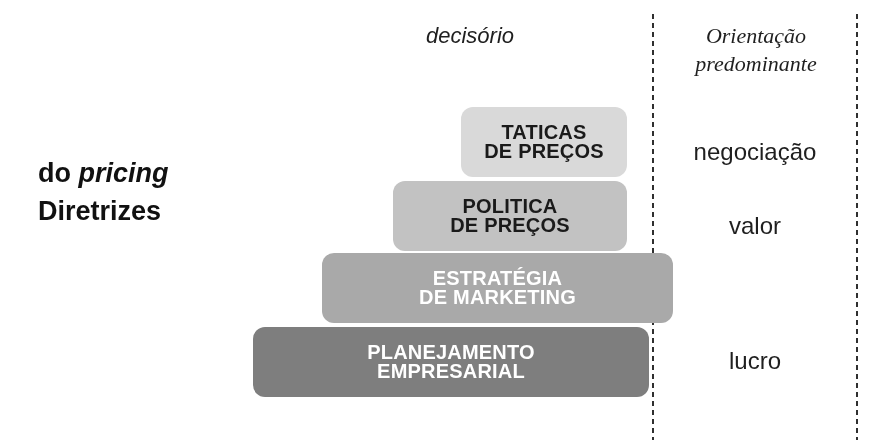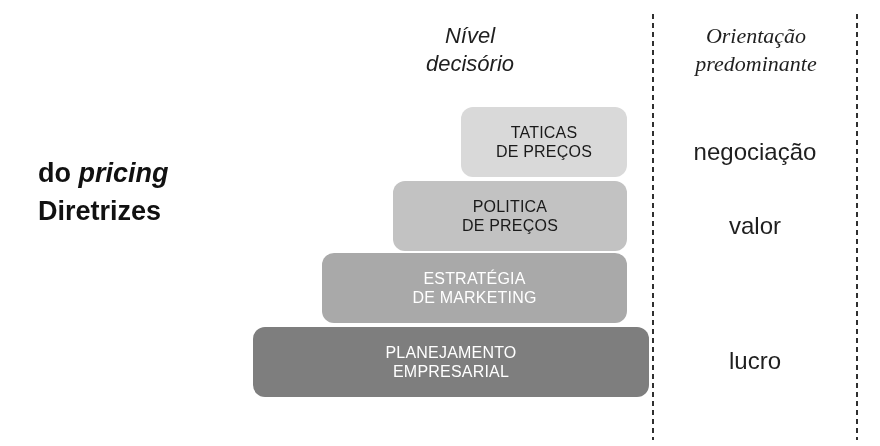--- a/index.html
+++ b/index.html
@@ -58,25 +58,25 @@
   .level-box {
     position: absolute;
     height: 70px;
     border-radius: 12px;
     display: flex;
     align-items: center;
     justify-content: center;
   }
   .level-1 { left: 461px; top: 107px; width: 166px; }
   .level-2 { left: 393px; top: 181px; width: 234px; }
-  .level-3 { left: 322px; top: 253px; width: 305px; align-items: center; }
+  .level-3 { left: 322px; top: 253px; width: 351px; align-items: center; }
   .level-4 { left: 253px; top: 327px; width: 396px; }
   .level-label {
-    font-size: 16px;
-    font-weight: normal;
+    font-size: 20px;
+    font-weight: bold;
     line-height: 19px;
     text-align: center;
     letter-spacing: 0.2px;
     white-space: nowrap;
   }
 
   
   .orient-label {
     position: absolute;
     left: 654px;
@@ -96,21 +96,20 @@
 <body>
 
 <div class="canvas">
 
   <div class="left-title">
     <div><span>do </span><span class="it">pricing</span></div>
     <div>Diretrizes</div>
   </div>
 
   <div class="col-header decision">
-    <div>Nível</div>
     <div>decisório</div>
   </div>
 
   <div class="col-header orientation">
     <div>Orientação</div>
     <div>predominante</div>
   </div>
 
   <div class="dash dash-left"></div>
   <div class="dash dash-right"></div>

